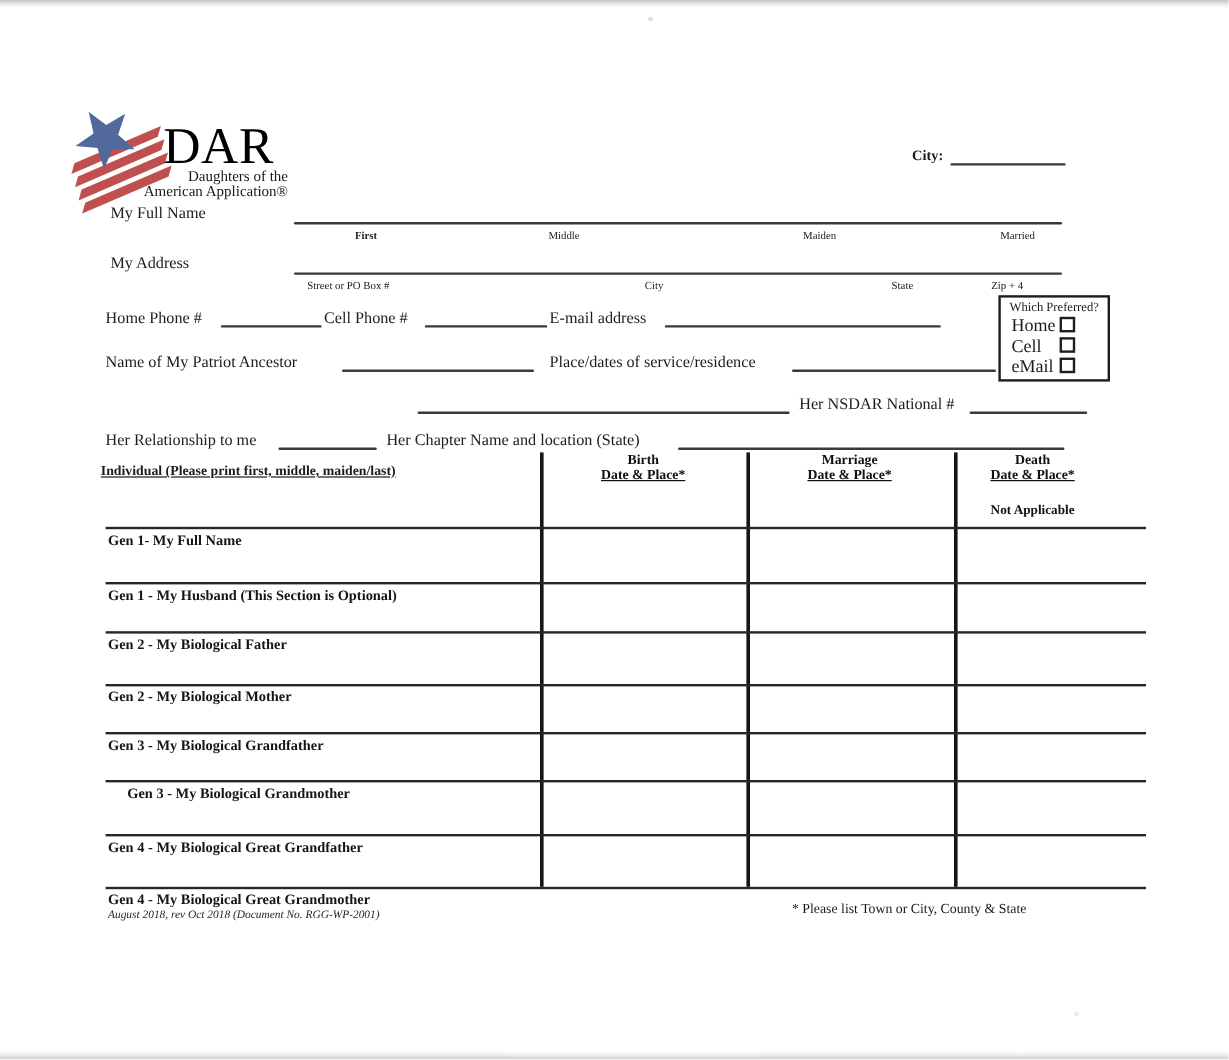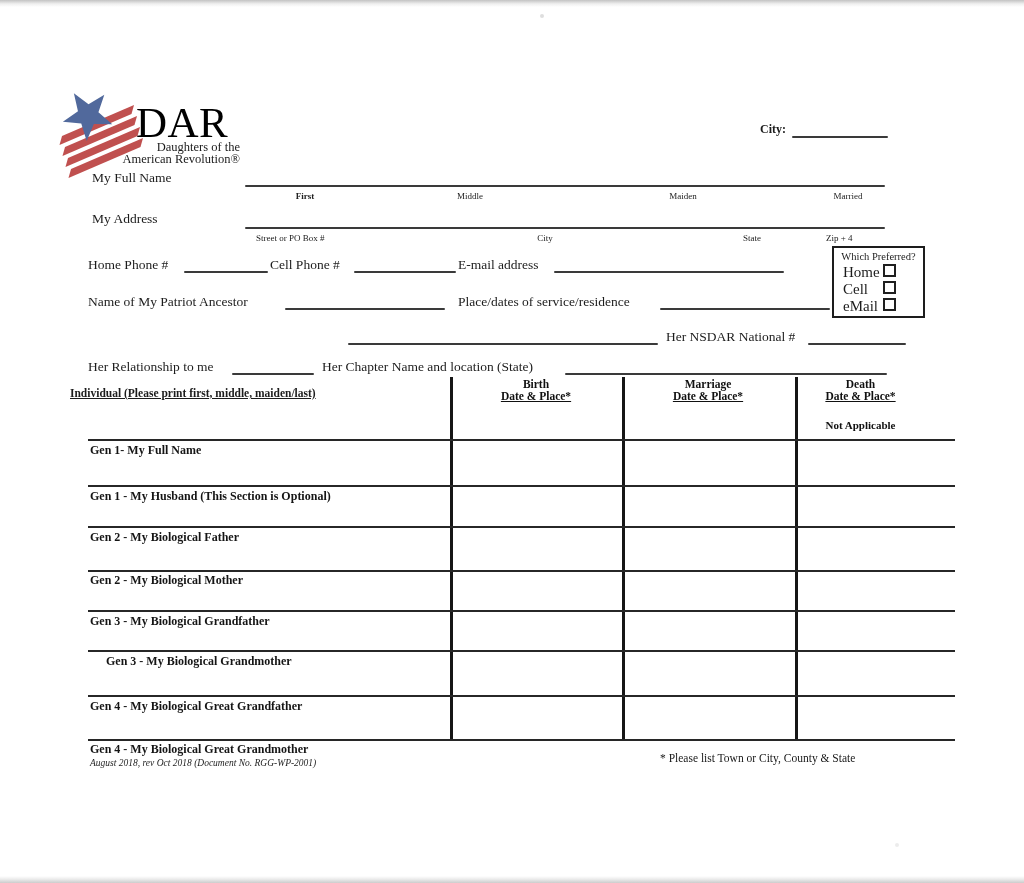--- a/index.html
+++ b/index.html
@@ -53,21 +53,21 @@
       <polygon points="4,48 76,17 73.5,26 1.5,57"></polygon>
       <polygon points="7,59 79,28 76.5,37 4.5,68"></polygon>
       <polygon points="10,70 82,39 79.5,48 7.5,79"></polygon>
       <polygon points="13,81 85,50 82.5,59 10.5,90"></polygon>
     </g>
     <polygon fill="#51699c" transform="rotate(-15 30 27)" points="22,2.3 33.3,16.7 51,11.7 40.8,27 51,42.3 33.3,37.3 22,51.7 21.3,33.4 4,27 21.3,20.7"></polygon>
   </svg>
   <div class="logo-acronym">DAR</div>
   <div class="logo-sub">
     <div>Daughters of the</div>
-    <div>American Revolution®</div>
+    <div>American Application®</div>
   </div>
 
   <div class="datelbl" style="left:760px;top:122px;">City:</div>
   <div class="blank" style="left:792px;top:136px;width:96px;"></div>
 
   <div class="lbl" style="left:92px;top:170px;">My Full Name</div>
   <div class="blank" style="left:245px;top:185px;width:640px;"></div>
   <div class="abs small" style="left:283px;top:191px;width:44px;text-align:center;font-weight:bold;">First</div>
   <div class="abs small" style="left:445px;top:191px;width:50px;text-align:center;">Middle</div>
   <div class="abs small" style="left:658px;top:191px;width:50px;text-align:center;">Maiden</div>
@@ -108,21 +108,21 @@
 
   <div class="lbl" style="left:88px;top:359px;">Her Relationship to me</div>
   <div class="blank" style="left:232px;top:373px;width:82px;"></div>
   <div class="lbl" style="left:322px;top:359px;">Her Chapter Name and location (State)</div>
   <div class="blank" style="left:565px;top:373px;width:322px;"></div>
 
   <div class="vline" style="left:450px;top:377px;height:362px;"></div>
   <div class="vline" style="left:622px;top:377px;height:362px;"></div>
   <div class="vline" style="left:795px;top:377px;height:362px;"></div>
 
-  <div class="abs" style="left:70px;top:387px;font-size:11.5px;font-weight:bold;text-decoration:underline;white-space:nowrap;">Individual (Please print first, middle, maiden/last)</div>
+  <div class="abs" style="left:84px;top:387px;font-size:11.5px;font-weight:bold;text-decoration:underline;white-space:nowrap;">Individual (Please print first, middle, maiden/last)</div>
 
   <div class="colhead" style="left:461px;top:378px;width:150px;">
     <div>Birth</div>
     <div class="sub">Date &amp; Place*</div>
   </div>
   <div class="colhead" style="left:633px;top:378px;width:150px;">
     <div>Marriage</div>
     <div class="sub">Date &amp; Place*</div>
   </div>
   <div class="colhead" style="left:798px;top:378px;width:125px;">

